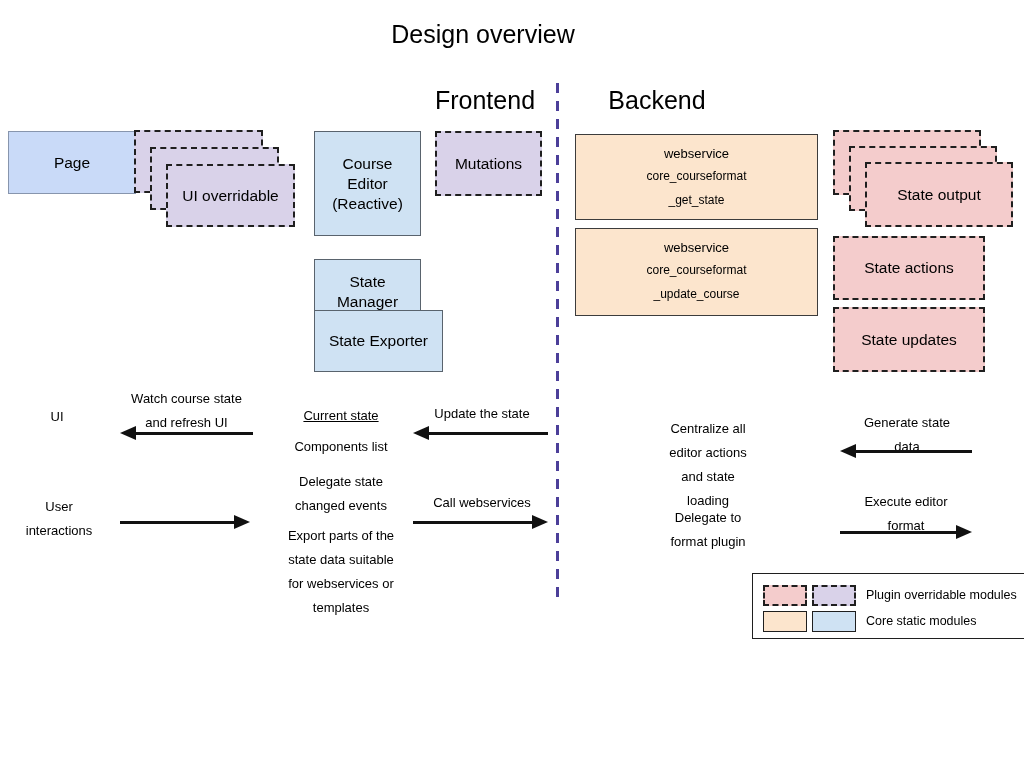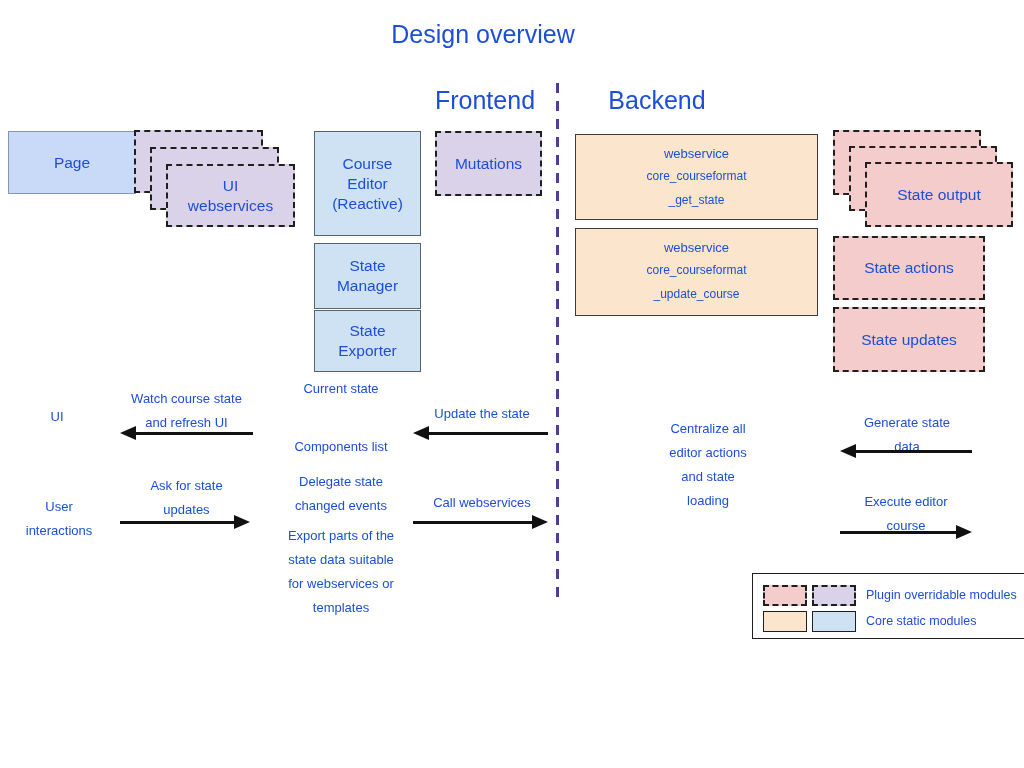--- a/index.html
+++ b/index.html
@@ -1,18 +1,18 @@
 <!DOCTYPE html>
 <html><head>
 <meta charset="utf-8">
 <style>
   html,body{margin:0;padding:0;background:#fff;}
   .canvas{
     position:relative;width:1024px;height:768px;background:#ffffff;overflow:hidden;
-    font-family:"Liberation Sans", sans-serif;color:#1d4ed8;
+    font-family:"Liberation Sans", sans-serif;color:#000000;
   }
   .abs{position:absolute;}
   .title{font-size:25px;text-align:center;}
   .section-label{font-size:25px;text-align:center;}
   .divider{
     width:3px;
     background:repeating-linear-gradient(to bottom,#4c3f99 0 10px,transparent 10px 18px);
   }
   .box{
     display:flex;align-items:center;justify-content:center;text-align:center;
@@ -57,35 +57,35 @@
   <div class="abs section-label" style="left:592px;top:86px;width:130px;">Backend</div>
   <div class="abs divider" style="left:556px;top:83px;height:515px;"></div>
 
   <div class="abs box solid-page" style="left:8px;top:131px;width:128px;height:63px;">
     <span>Page</span>
   </div>
 
   <div class="abs box dashed-lavender" style="left:134px;top:130px;width:129px;height:63px;"></div>
   <div class="abs box dashed-lavender" style="left:150px;top:147px;width:129px;height:63px;"></div>
   <div class="abs box dashed-lavender" style="left:166px;top:164px;width:129px;height:63px;padding:0 12px;">
-    <span>UI webservices</span>
+    <span>UI overridable</span>
   </div>
 
   <div class="abs box solid-blue" style="left:314px;top:131px;width:107px;height:105px;padding:0 10px;">
     <span>Course Editor (Reactive)</span>
   </div>
 
   <div class="abs box dashed-lavender" style="left:435px;top:131px;width:107px;height:65px;">
     <span>Mutations</span>
   </div>
 
-  <div class="abs box solid-blue" style="left:314px;top:243px;width:107px;height:66px;padding:0 8px;">
+  <div class="abs box solid-blue" style="left:314px;top:259px;width:107px;height:66px;padding:0 8px;">
     <span>State Manager</span>
   </div>
-  <div class="abs box solid-blue" style="left:314px;top:310px;width:107px;height:62px;padding:0 8px;">
+  <div class="abs box solid-blue" style="left:314px;top:310px;width:129px;height:62px;padding:0 8px;">
     <span>State Exporter</span>
   </div>
 
   <div class="abs box solid-peach ws-box" style="left:575px;top:134px;width:243px;height:86px;">
     <div class="ws-kicker">webservice</div>
     <div class="ws-name">core_courseformat</div>
     <div class="ws-name">_get_state</div>
   </div>
   <div class="abs box solid-peach ws-box" style="left:575px;top:228px;width:243px;height:88px;">
     <div class="ws-kicker">webservice</div>
@@ -102,32 +102,32 @@
   <div class="abs box dashed-pink" style="left:833px;top:236px;width:152px;height:64px;">
     <span>State actions</span>
   </div>
   <div class="abs box dashed-pink" style="left:833px;top:307px;width:152px;height:65px;">
     <span>State updates</span>
   </div>
 
   <div class="abs flow-label" style="left:17px;top:405px;width:80px;">UI</div>
   <div class="abs flow-label" style="left:124px;top:387px;width:125px;">Watch course state and refresh UI</div>
   <div class="abs flow-label" style="left:24px;top:495px;width:70px;">User interactions</div>
-  <div class="abs flow-label" style="left:139px;top:474px;width:95px;">Ask for state updates</div>
 
-  <div class="abs flow-label" style="left:276px;top:377px;width:130px;">Current state</div>
+  <div class="abs flow-label" style="left:276px;top:404px;width:130px;text-decoration:underline;">Current state</div>
   <div class="abs flow-label" style="left:276px;top:435px;width:130px;">Components list</div>
   <div class="abs flow-label" style="left:281px;top:470px;width:120px;">Delegate state changed events</div>
   <div class="abs flow-label" style="left:281px;top:524px;width:120px;">Export parts of the state data suitable for webservices or templates</div>
   <div class="abs flow-label" style="left:417px;top:402px;width:130px;">Update the state</div>
   <div class="abs flow-label" style="left:417px;top:491px;width:130px;">Call webservices</div>
 
   <div class="abs flow-label" style="left:663px;top:417px;width:90px;">Centralize all editor actions and state loading</div>
+  <div class="abs flow-label" style="left:658px;top:506px;width:100px;">Delegate to format plugin</div>
   <div class="abs flow-label" style="left:864px;top:411px;width:86px;">Generate state data</div>
-  <div class="abs flow-label" style="left:856px;top:490px;width:100px;">Execute editor course</div>
+  <div class="abs flow-label" style="left:856px;top:490px;width:100px;">Execute editor format</div>
 
   <div class="arrow left" style="left:120px;top:426px;width:133px;">
       <div class="shaft"></div>
     </div>
   <div class="arrow right" style="left:120px;top:515px;width:130px;">
       <div class="shaft"></div>
     </div>
   <div class="arrow left" style="left:413px;top:426px;width:135px;">
       <div class="shaft"></div>
     </div>

